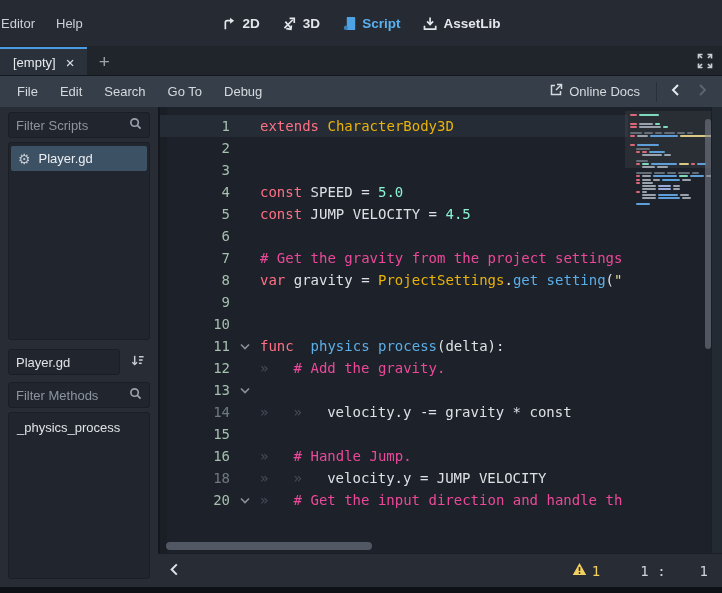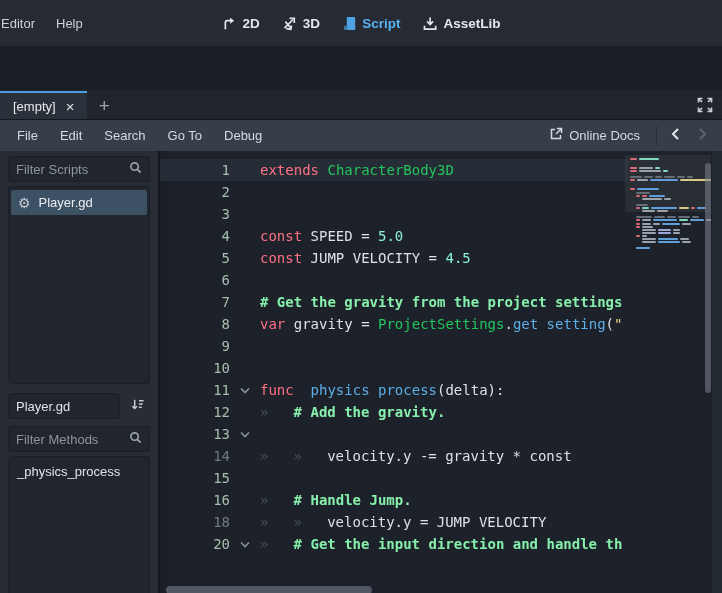--- a/index.html
+++ b/index.html
@@ -16,21 +16,21 @@
   .topbar-menus{display:flex;align-items:center;height:100%;}
   .menu-clip{width:46px;overflow:hidden;}
   .menu-clip .mi{display:inline-block;margin-left:-9px;}
   .mi{padding:5px 10px;color:#ccd1d8;cursor:default;}
   .modes{position:absolute;left:50%;transform:translateX(-50%);display:flex;gap:22px;align-items:center;}
   .mode{display:flex;align-items:center;gap:6px;font-weight:bold;font-size:13.5px;color:#e3e6ea;cursor:default;}
   .mode.active{color:#5ab1f0;}
   .mode svg{display:block;}
 
   
-  .tabstrip{height:29px;background:#20252c;display:flex;align-items:flex-end;position:relative;flex:none;border-bottom:1px solid #14181e;margin-top:44px;}
+  .tabstrip{height:29px;background:#20252c;display:flex;align-items:flex-end;position:relative;flex:none;border-bottom:1px solid #14181e;}
   .tab{height:26px;background:#2b313a;border-top:2px solid #4b9ce2;display:flex;align-items:center;gap:10px;padding:0 13px;color:#e8ebee;}
   .tab-close{color:#dfe3e8;font-size:15px;line-height:1;cursor:default;}
   .tab-plus{width:34px;height:26px;display:flex;align-items:center;justify-content:center;color:#9aa1ab;font-size:19px;}
   .expand-btn{position:absolute;right:9px;top:7px;}
 
   
   .menubar{height:31px;background:#363e49;display:flex;align-items:center;padding:0 6px;flex:none;}
   .mb-item{padding:5px 11px;color:#d6dade;}
   .mb-right{margin-left:auto;display:flex;align-items:center;}
   .link-btn{display:flex;align-items:center;gap:6px;color:#d6dade;padding:0 11px;}
@@ -58,22 +58,22 @@
   .gutterstrip{position:absolute;left:0;top:0;bottom:0;width:7px;background:#1a1f26;}
   .codeblock{position:absolute;top:8px;left:0;right:94px;height:438px;overflow:hidden;
     font-family:"DejaVu Sans Mono","Liberation Mono",monospace;font-size:14px;}
   .cl{height:22px;display:flex;align-items:center;white-space:pre;position:relative;}
   .cl.cur{background:#262c35;}
   .ln{width:70px;text-align:right;flex:none;}
   .ln.sf{color:#a6bfae;} .ln.un{color:#707a84;}
   .fd{width:30px;flex:none;display:flex;align-items:center;justify-content:center;}
   .cd{flex:1;min-width:0;overflow:hidden;}
   .tb{display:inline-block;width:33.6px;color:#454e5a;}
-  .tk-kw{color:#ff7085;} .tk-cls{color:#22c55e;} .tk-num{color:#8cf2d2;}
-  .tk-fn{color:#5caee8;} .tk-str{color:#eeda8e;} .tk-com{color:#86efac;font-weight:bold;} .tk-txt{color:#dde1e6;}
+  .tk-kw{color:#ff7085;} .tk-cls{color:#eab308;} .tk-num{color:#8cf2d2;}
+  .tk-fn{color:#5caee8;} .tk-str{color:#eeda8e;} .tk-com{color:#ec4899;} .tk-txt{color:#dde1e6;}
 
   .minimap{position:absolute;top:3px;right:18px;width:76px;height:440px;}
   .mm-view{position:absolute;left:-3px;right:-7px;top:1px;height:57px;background:rgba(255,255,255,0.055);}
   .mm-marks{position:absolute;left:2px;top:3px;right:0;}
   .mmr{height:3.1px;display:flex;gap:2px;align-items:center;}
   .mmr span{height:2px;display:inline-block;border-radius:1px;flex:none;}
   .mm-r{background:#d9687a;} .mm-t{background:#7fd9bd;} .mm-g{background:#9aa3ad;}
   .mm-b{background:#5f9fd9;} .mm-y{background:#d9c985;} .mm-c{background:#636d78;} .mm-v{background:#9aa8d9;}
   .vtrack{position:absolute;right:0;top:0;bottom:0;width:10px;background:#242a32;border-left:1px solid #1a1f26;}
   .vthumb{position:absolute;right:11px;top:12px;width:6px;height:230px;border-radius:3px;background:#7b828d;opacity:0.55;}

